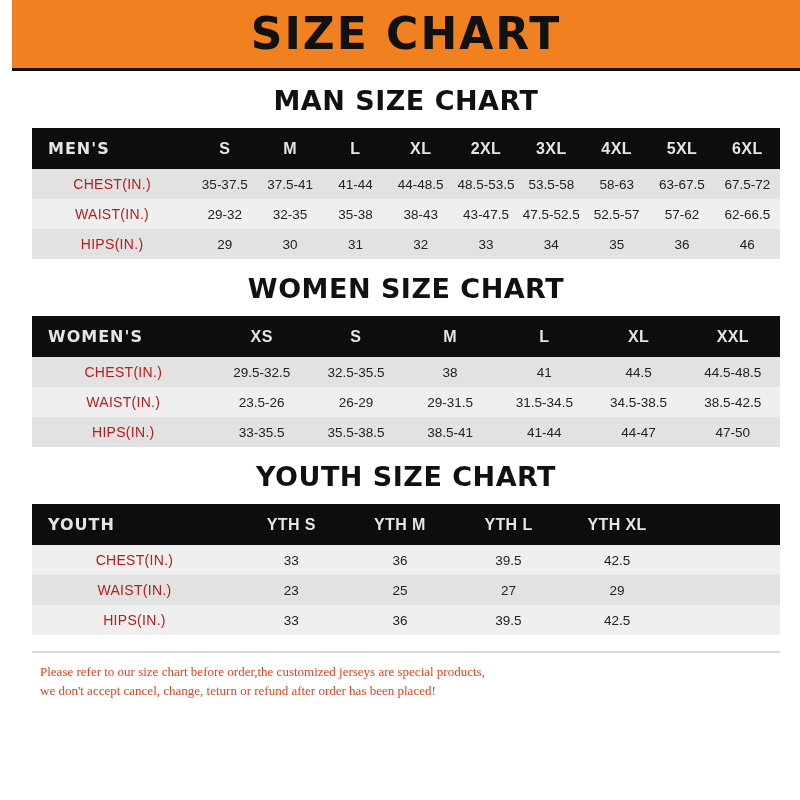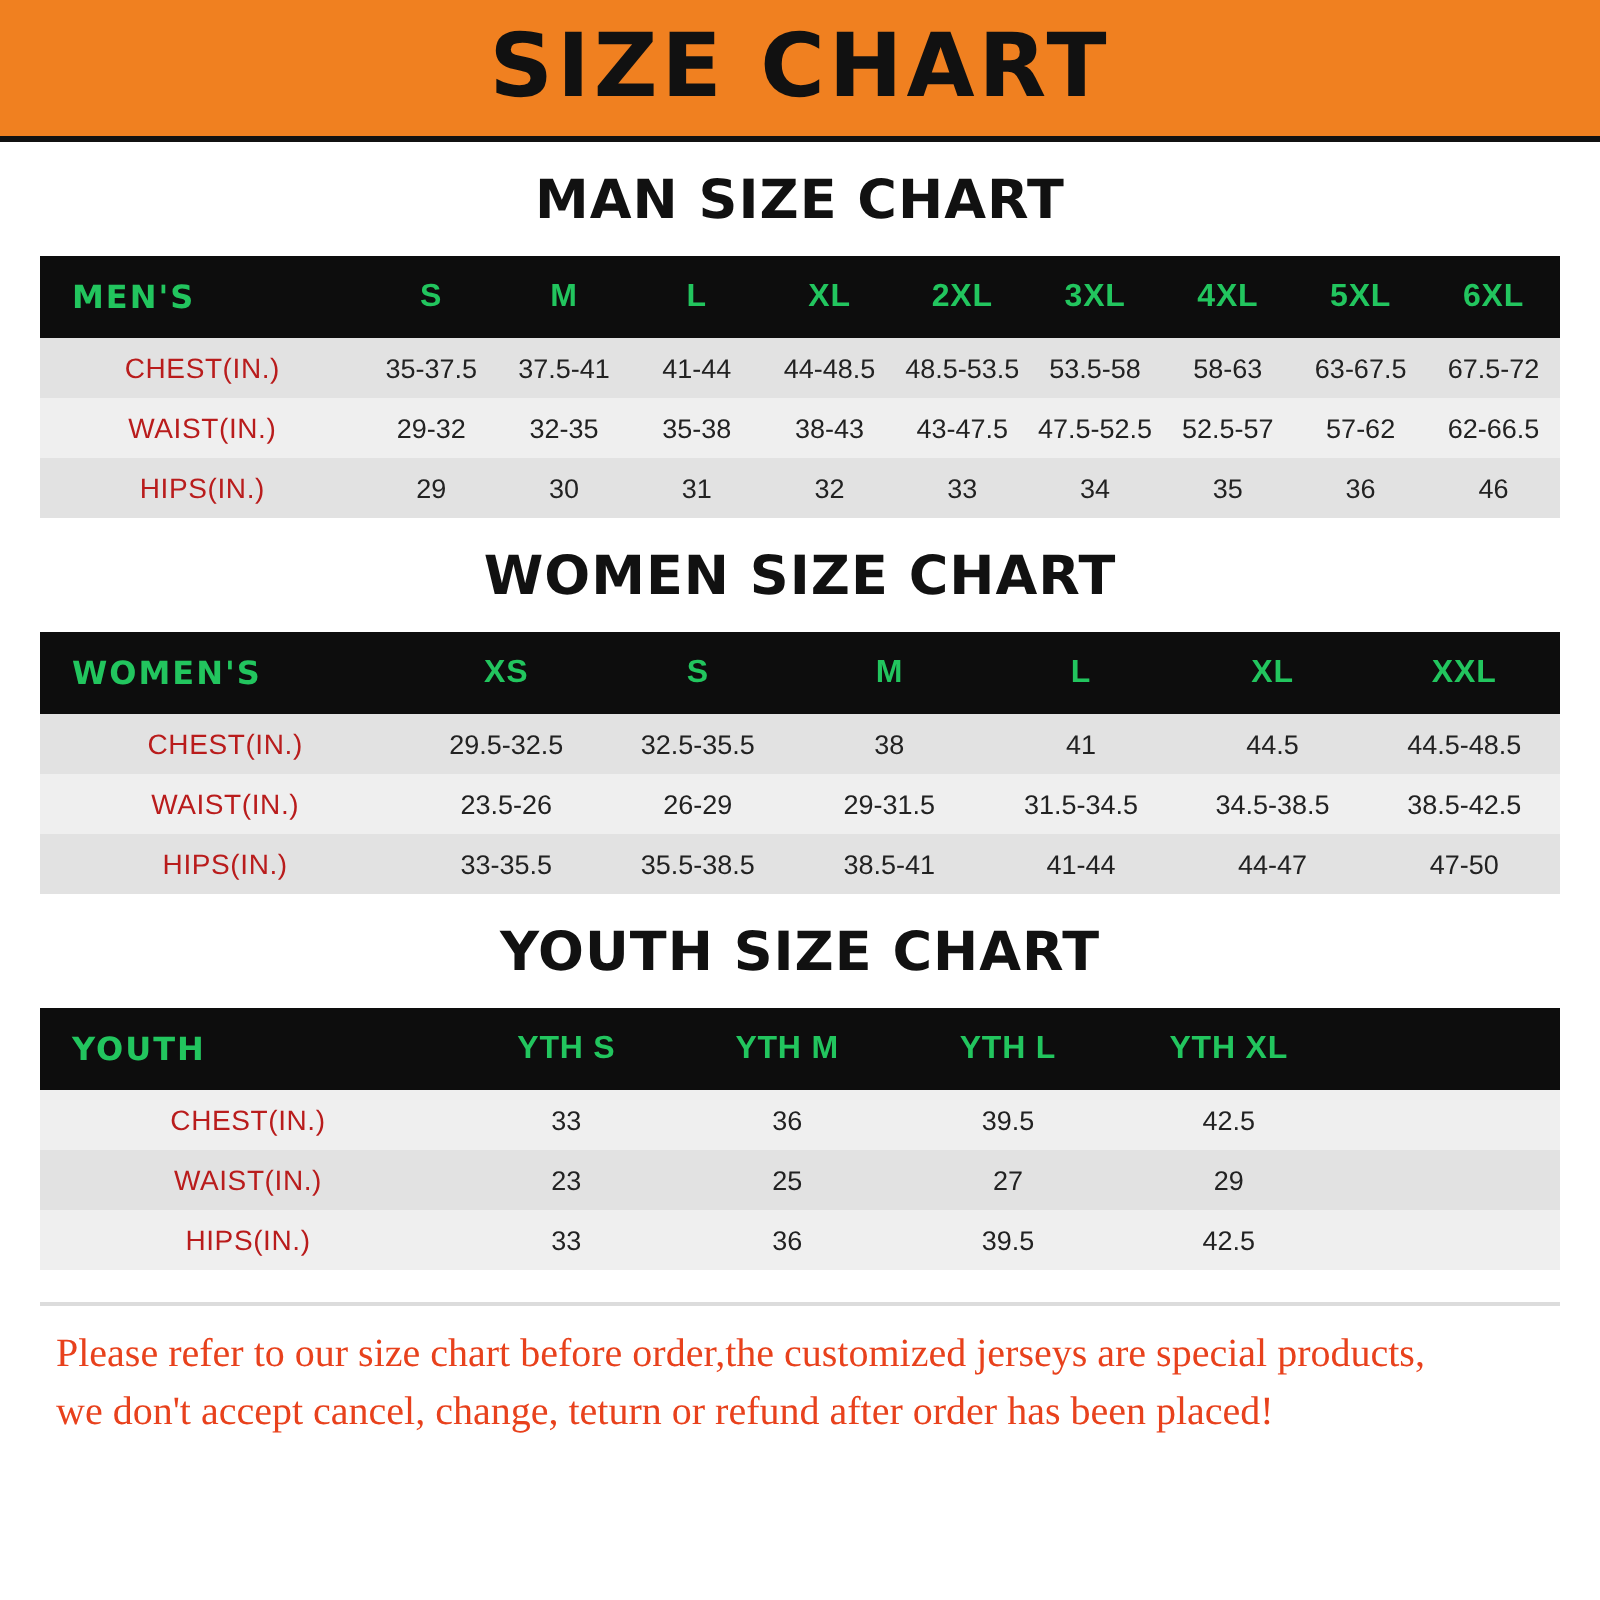--- a/index.html
+++ b/index.html
@@ -12,20 +12,21 @@
     background: #ffffff;
     font-family: "Liberation Sans", sans-serif;
     overflow: hidden;
   }
   .page {
     position: relative;
     width: 800px;
     height: 800px;
     background: #ffffff;
     box-sizing: border-box;
+    padding-left: 12px;
   }
   .banner {
     background: #f08020;
     height: 68px;
     display: flex;
     align-items: center;
     justify-content: center;
     border-bottom: 3px solid #111;
   }
   .banner-title {
@@ -59,21 +60,21 @@
   table.size-table th,
   table.size-table td {
     text-align: center;
     font-size: 13.5px;
     color: #222222;
     padding: 7px 2px;
     font-family: "Liberation Sans", sans-serif;
   }
   table.size-table thead th {
     background: #0d0d0d;
-    color: #22c55e;
+    color: #e5e5e5;
     font-size: 16px;
     font-weight: bold;
     padding: 11px 2px;
     letter-spacing: 0.4px;
   }
   table.size-table thead th.row-label-head {
     text-align: left;
     padding-left: 16px;
     font-family: "DejaVu Sans", sans-serif;
     letter-spacing: 1px;
@@ -88,21 +89,21 @@
     font-size: 14px;
     color: #b91c1c;
     text-align: center;
     letter-spacing: 0.3px;
   }
   .footer-note {
     margin-top: 16px;
     border-top: 2px solid #dcdcdc;
     padding: 10px 8px 0 8px;
     color: #e8411c;
-    font-size: 20px;
+    font-size: 13px;
     line-height: 1.45;
     font-family: "Liberation Serif", serif;
   }
   .footer-note div {
     white-space: nowrap;
   }
 </style>
 </head>
 <body>
 

